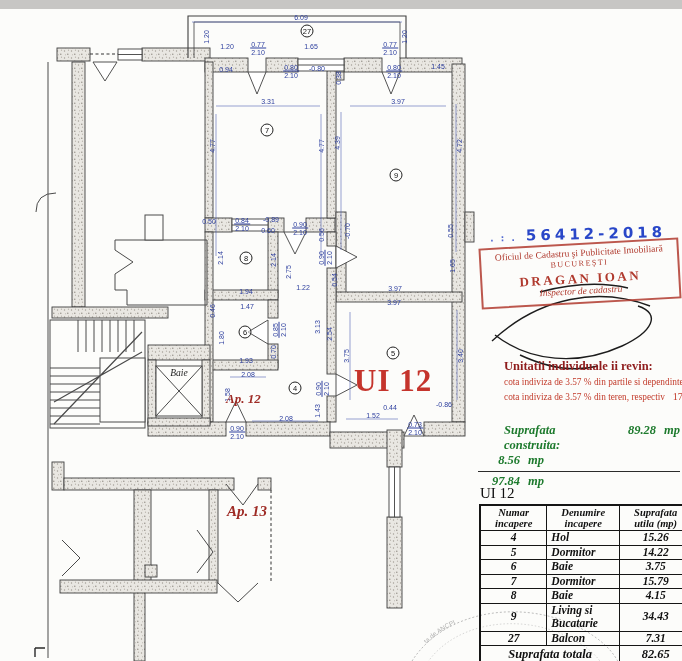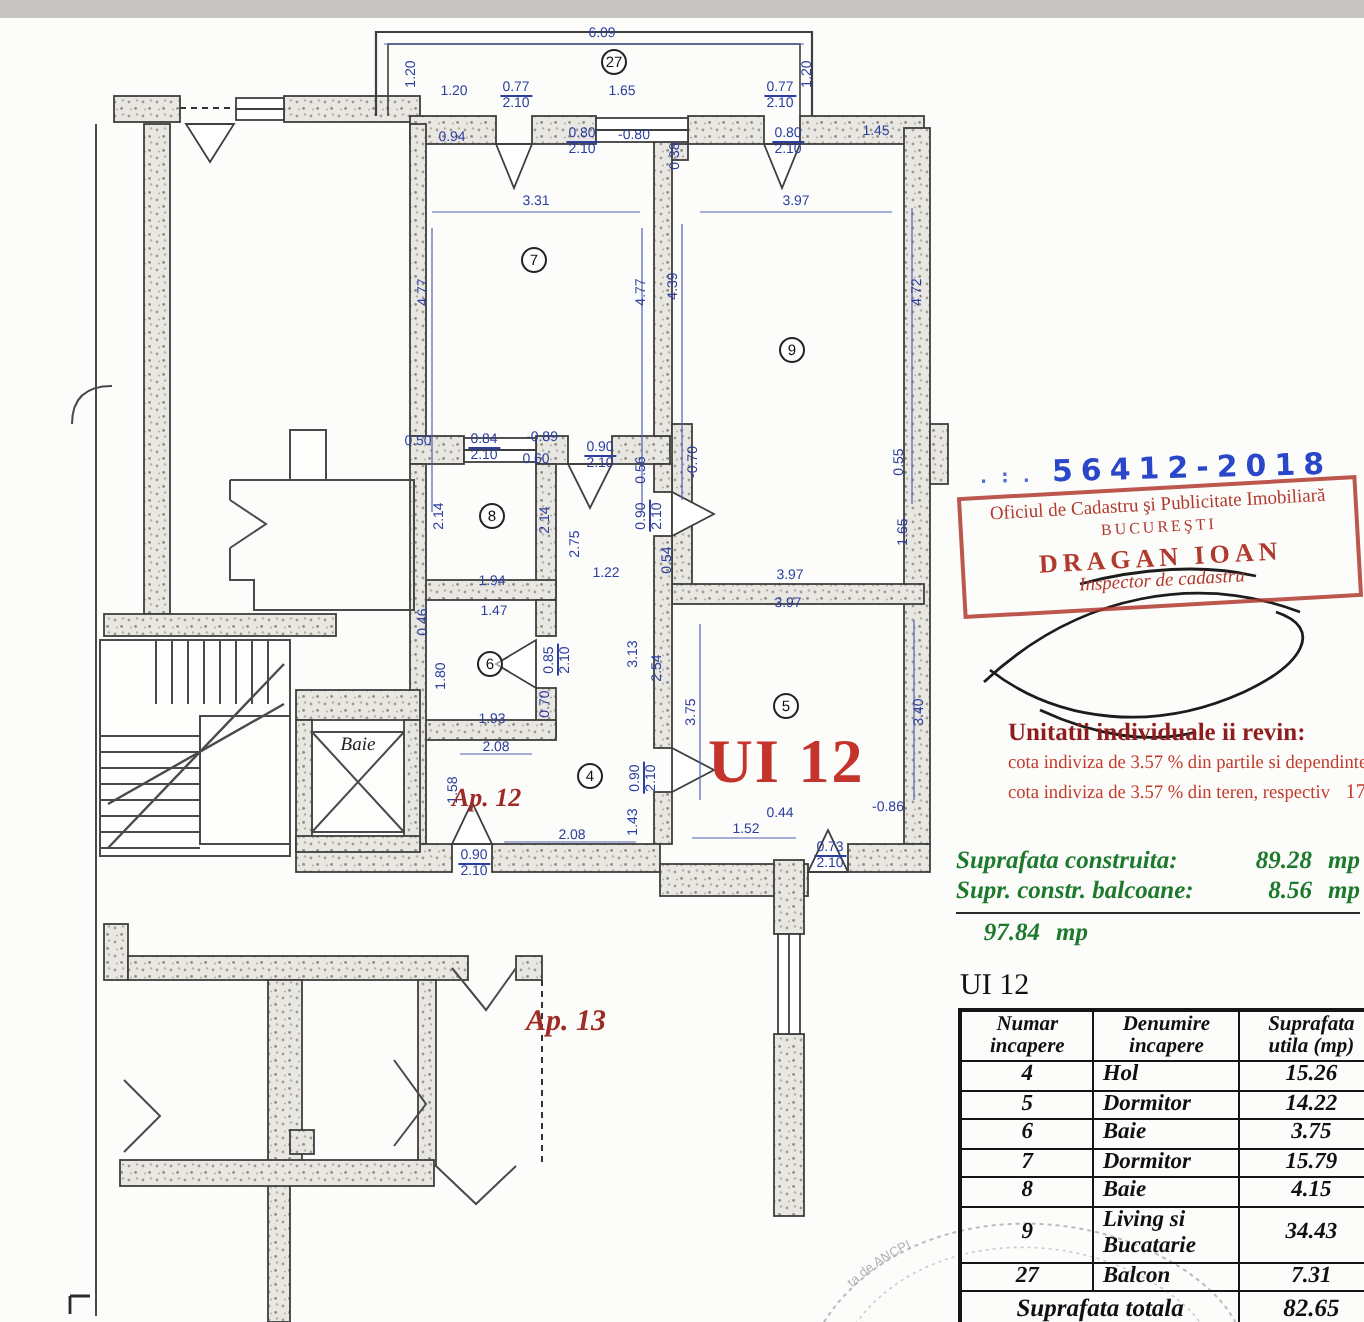--- a/index.html
+++ b/index.html
@@ -16,21 +16,21 @@
   
   .roomnum{position:absolute;width:11px;height:11px;border:1px solid #222;border-radius:50%;
            font-size:7.5px;line-height:11px;text-align:center;color:#111;
            transform:translate(-50%,-50%);background:rgba(255,255,255,.55);}
   
   .ui12-big{position:absolute;left:354px;top:363px;font-family:"Liberation Serif",serif;
             font-weight:700;font-size:31px;color:#c5342c;letter-spacing:1px;}
   .ap-label{position:absolute;font-family:"Liberation Serif",serif;font-style:italic;
             font-weight:700;color:#9e2b25;}
   #ap12{left:226px;top:391px;font-size:13px;}
-  #ap13{left:227px;top:503px;font-size:15px;margin-left:36px;}
+  #ap13{left:227px;top:503px;font-size:15px;}
   .lift-label{position:absolute;left:179px;top:373px;transform:translate(-50%,-50%);
               font-family:"Liberation Serif",serif;font-style:italic;font-size:9.5px;color:#222;}
   
   #reg-number{position:absolute;left:490px;top:225px;width:192px;color:#2947c8;font-weight:700;
               font-size:15px;letter-spacing:4px;font-family:"DejaVu Sans",sans-serif;
               transform:rotate(-1.5deg);white-space:nowrap;}
   #reg-number .pre{font-size:9px;letter-spacing:2px;opacity:.8;}
   #stamp-box{position:absolute;left:480px;top:243px;width:192px;border:2.5px solid rgba(176,58,46,.85);
              transform:rotate(-3.2deg);padding:3px 2px 5px;text-align:center;color:#b03a2e;
              font-family:"Liberation Serif",serif;background:rgba(255,255,255,.0);}
@@ -41,21 +41,21 @@
   
   #quota{position:absolute;left:504px;top:359px;width:204px;font-family:Liberation Serif, serif;}
   .q-head{color:#8f1d1d;font-weight:700;font-size:12.5px;line-height:14px;}
   .q-line{color:#c23b2b;font-size:9.6px;line-height:12px;margin-top:3px;white-space:nowrap;
           transform:scaleX(.97);transform-origin:left;display:flex;align-items:baseline;}
   .q-line .q-val{margin-left:8px;font-size:10.5px;}
   .q-line .q-unit{margin-left:6px;font-size:10.5px;}
   #areas{position:absolute;left:478px;top:423px;width:202px;font-family:"Liberation Serif",serif;
          color:#1d7a2d;font-weight:700;font-style:italic;font-size:12.5px;}
   .a-row{display:flex;align-items:baseline;line-height:15px;}
-  .a-label{flex:1;}
+  .a-label{flex:1;margin-left:26px;}
   .a-val{width:42px;text-align:right;}
   .a-unit{width:24px;text-align:right;}
   .a-divider{border-top:1.5px solid #2b2b2b;margin:3px 0 2px;}
   
   #table-block{position:absolute;left:479px;top:485px;width:202px;font-family:"Liberation Serif",serif;color:#101010;}
   .tbl-title{font-size:15px;margin:0 0 2px 1px;}
   #room-table{border-collapse:collapse;width:197px;border:2px solid #151515;}
   #room-table th,#room-table td{border:1px solid #151515;font-style:italic;font-weight:700;padding:0 2px;}
   #room-table th{font-size:10.5px;line-height:11px;text-align:center;padding:1px 14px;}
   #room-table td{font-size:11.5px;line-height:13.5px;}
@@ -342,21 +342,20 @@
     </div>
   </div>
 
   <div id="areas">
     <div class="a-row">
       <span class="a-label">Suprafata construita:</span>
       <span class="a-val">89.28</span>
       <span class="a-unit">mp</span>
     </div>
     <div class="a-row">
-      <span class="a-label">Supr. constr. balcoane:</span>
       <span class="a-val">8.56</span>
       <span class="a-unit">mp</span>
     </div>
     <div class="a-divider"></div>
     <div class="a-row">
       <span class="a-val">97.84</span>
       <span class="a-unit">mp</span>
     </div>
   </div>
 

